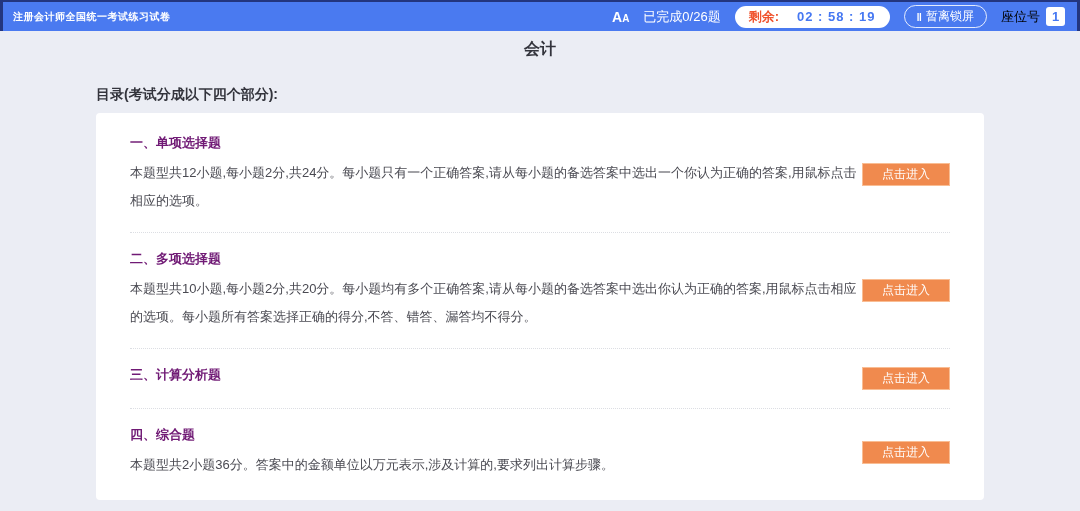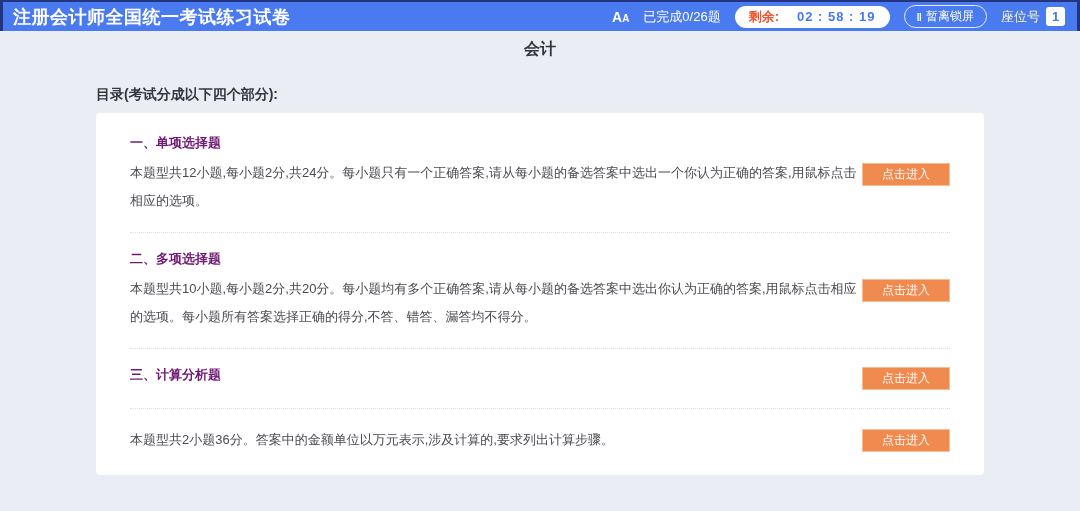--- a/index.html
+++ b/index.html
@@ -17,21 +17,21 @@
     border-top: 2px solid #23357e;
     border-left: 3px solid #23357e;
     border-right: 3px solid #23357e;
     display: flex;
     align-items: center;
     justify-content: space-between;
     padding: 0 12px 0 10px;
   }
   .header-title {
     color: #ffffff;
-    font-size: 18px;
+    font-size: 10px;
     font-weight: bold;
     letter-spacing: .5px;
   }
   .header-right {
     display: flex;
     align-items: center;
     gap: 14px;
   }
   .font-icon {
     color: #fff;
@@ -63,21 +63,21 @@
     font-size: 12px;
     display: flex;
     align-items: center;
     gap: 5px;
     cursor: pointer;
     white-space: nowrap;
     background: transparent;
   }
   .pause-glyph { font-size: 11px; font-weight: bold; letter-spacing: -1px; }
   .seat-wrap { display: flex; align-items: center; gap: 6px; }
-  .seat-label { color: #fef9c3; font-size: 13px; }
+  .seat-label { color: #000000; font-size: 13px; }
   .seat-badge {
     background: #fff;
     color: #4678f2;
     font-weight: bold;
     font-size: 13px;
     min-width: 19px;
     height: 19px;
     border-radius: 3px;
     display: flex;
     align-items: center;
@@ -189,18 +189,19 @@
 
   <div class="section">
     <div class="section-text">
       <div class="section-title">三、计算分析题</div>
     </div>
     <button class="enter-btn">点击进入</button>
   </div>
 
   <div class="section">
     <div class="section-text">
+      <div class="section-title">四、综合题</div>
       <div class="section-desc">本题型共2小题36分。答案中的金额单位以万元表示,涉及计算的,要求列出计算步骤。</div>
     </div>
     <button class="enter-btn">点击进入</button>
   </div>
 
 </div>
 
 </body></html>

